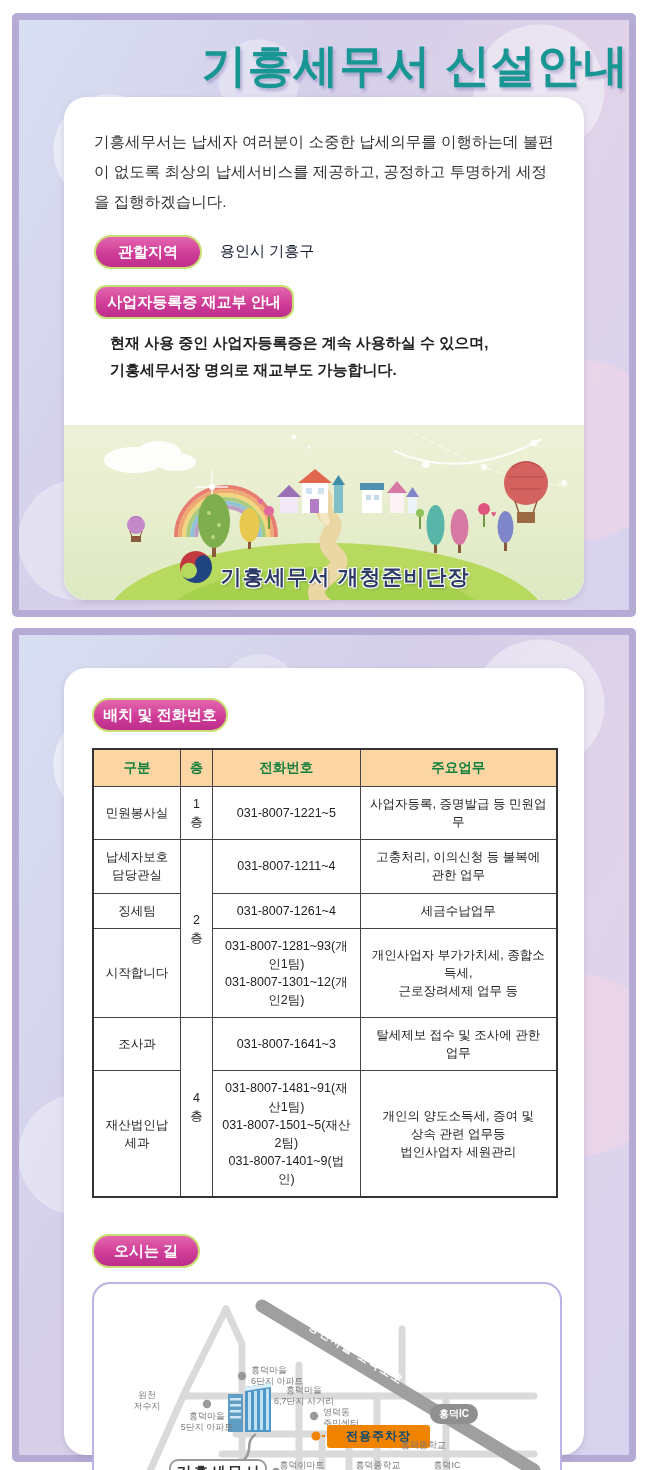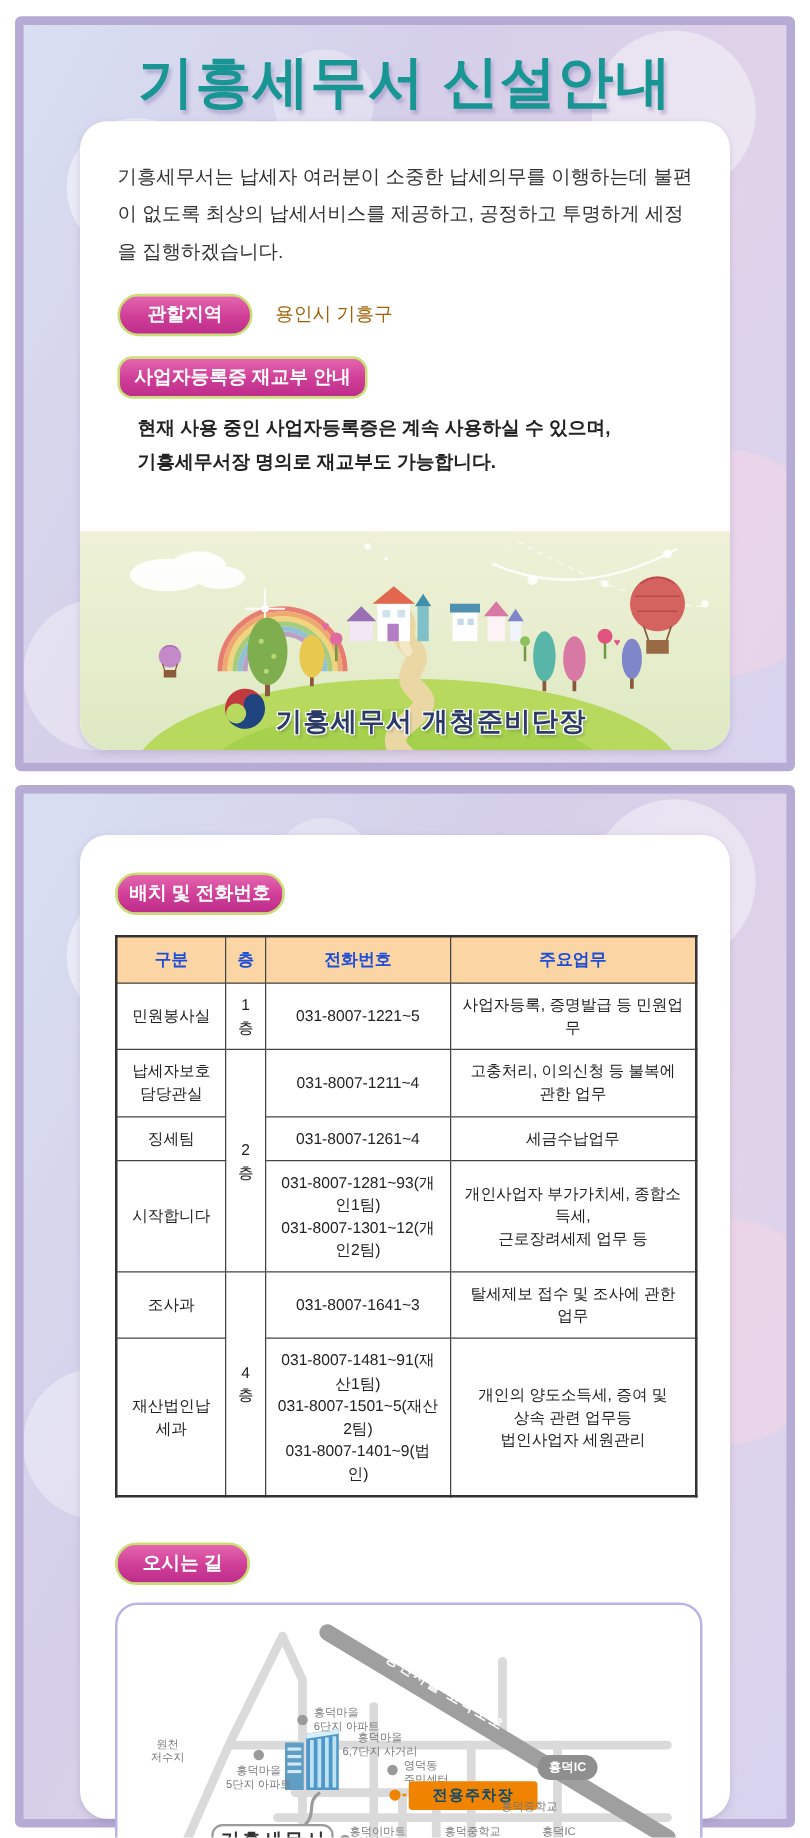--- a/index.html
+++ b/index.html
@@ -16,21 +16,21 @@
       radial-gradient(circle at 520px 70px, rgba(255,255,255,.40) 0 65px, rgba(255,255,255,0) 66px),
       radial-gradient(circle at 240px 60px, rgba(255,255,255,.30) 0 40px, rgba(255,255,255,0) 41px),
       radial-gradient(circle at 560px 430px, rgba(244,213,231,.55) 0 90px, rgba(244,213,231,0) 91px),
       radial-gradient(circle at 60px 520px, rgba(255,255,255,.35) 0 60px, rgba(255,255,255,0) 61px),
       linear-gradient(118deg,#d8dff2 0%,#d5cfe9 38%,#e0d3e9 68%,#d7d3ee 100%);
   }
   #panel-top{top:13px;height:604px;}
   #panel-bottom{top:628px;height:834px;}
 
   .page-title{
-    position:absolute;left:0;right:0;top:16px;text-align:center;
+    position:absolute;left:0;right:0;top:16px;text-align:right;
     font-size:45px;font-weight:bold;color:#189693;letter-spacing:1px;
     text-shadow:2px 3px 3px rgba(110,95,160,.35);
   }
   .card{
     position:absolute;left:45px;width:520px;background:#fff;border-radius:22px;
     box-shadow:0 2px 6px rgba(90,80,130,.18);box-sizing:border-box;
   }
   #card-intro{top:77px;height:503px;padding:30px 30px 0 30px;overflow:hidden;}
   #card-info{top:33px;height:787px;padding:28px 28px 0 28px;}
 
@@ -40,21 +40,21 @@
   .info-row{display:flex;align-items:flex-start;margin-top:16px;}
   .badge{
     display:inline-block;box-sizing:border-box;text-align:center;
     background:linear-gradient(180deg,#e466ae 0%,#cf3d97 55%,#bd2d8b 100%);
     color:#fff;font-weight:bold;font-size:15px;line-height:1;
     padding:7px 0 8px 0;border-radius:19px;border:2px solid #cadf73;
     white-space:pre;
   }
   .badge.pill{width:108px;}
   .badge.wide{width:200px;border-radius:12px;}
-  .info-value{font-size:15px;color:#a16207;margin:7px 0 0 18px;white-space:pre;}
+  .info-value{font-size:15px;color:#0f172a;margin:7px 0 0 18px;white-space:pre;}
   .reissue-text{
     font-size:15px;line-height:27px;color:#222;margin:10px 0 0 16px;white-space:pre-line;font-weight:bold;
   }
 
   
   .illustration{
     position:absolute;left:0;right:0;bottom:0;height:175px;
     border-radius:0 0 22px 22px;overflow:hidden;
     background:linear-gradient(180deg,#eef1d8 0%,#e6edcc 55%,#dde9c2 100%);
   }
@@ -68,21 +68,21 @@
   }
 
   
   .section-head{display:flex;align-items:center;margin-top:2px;}
   .main-number{font-size:20px;font-weight:bold;color:#111;margin-left:16px;letter-spacing:.5px;}
   table.phone{
     border-collapse:collapse;margin:16px 0 0 0;width:466px;
     font-size:12.5px;color:#222;
   }
   table.phone th{
-    background:#fbd6a4;font-size:13.5px;font-weight:bold;color:#1d4ed8;
+    background:#fbd6a4;font-size:13.5px;font-weight:bold;color:#15803d;
     border:1px solid #444;padding:9px 4px;
   }
   table.phone td{
     border:1px solid #444;padding:8px 8px;text-align:center;vertical-align:middle;
     white-space:pre-line;line-height:1.45;
   }
   table.phone{border:2px solid #333;}
   td.left{text-align:left;}
 
   
@@ -348,21 +348,21 @@
           <circle cx="113" cy="120" r="4.2"></circle>
           <circle cx="220" cy="132" r="4.2"></circle>
           <circle cx="297" cy="160" r="4.2"></circle>
           <circle cx="182" cy="188" r="4.2"></circle>
         </g>
         <circle cx="222" cy="152" r="4.5" fill="#f08300"></circle>
         <path d="M228,152 L232,152" stroke="#f08300" stroke-width="2" stroke-dasharray="3 2"></path>
       </svg>
       <div class="map-expwy">용인서울 고속도로</div>
       <div class="map-ic">흥덕IC</div>
-      <div class="map-label center" style="left:18px;top:106px;width:44px;">원천
+      <div class="map-label center" style="left:31px;top:106px;width:44px;">원천
 저수지</div>
       <div class="map-label" style="left:157px;top:81px;">흥덕마을
 6단지 아파트</div>
       <div class="map-label center" style="left:78px;top:127px;width:70px;">흥덕마을
 5단지 아파트</div>
       <div class="map-label center" style="left:180px;top:101px;width:60px;">흥덕마을
 6,7단지 사거리</div>
       <div class="map-label" style="left:229px;top:123px;">영덕동
 주민센터</div>
       <div class="map-parking">전용주차장</div>

